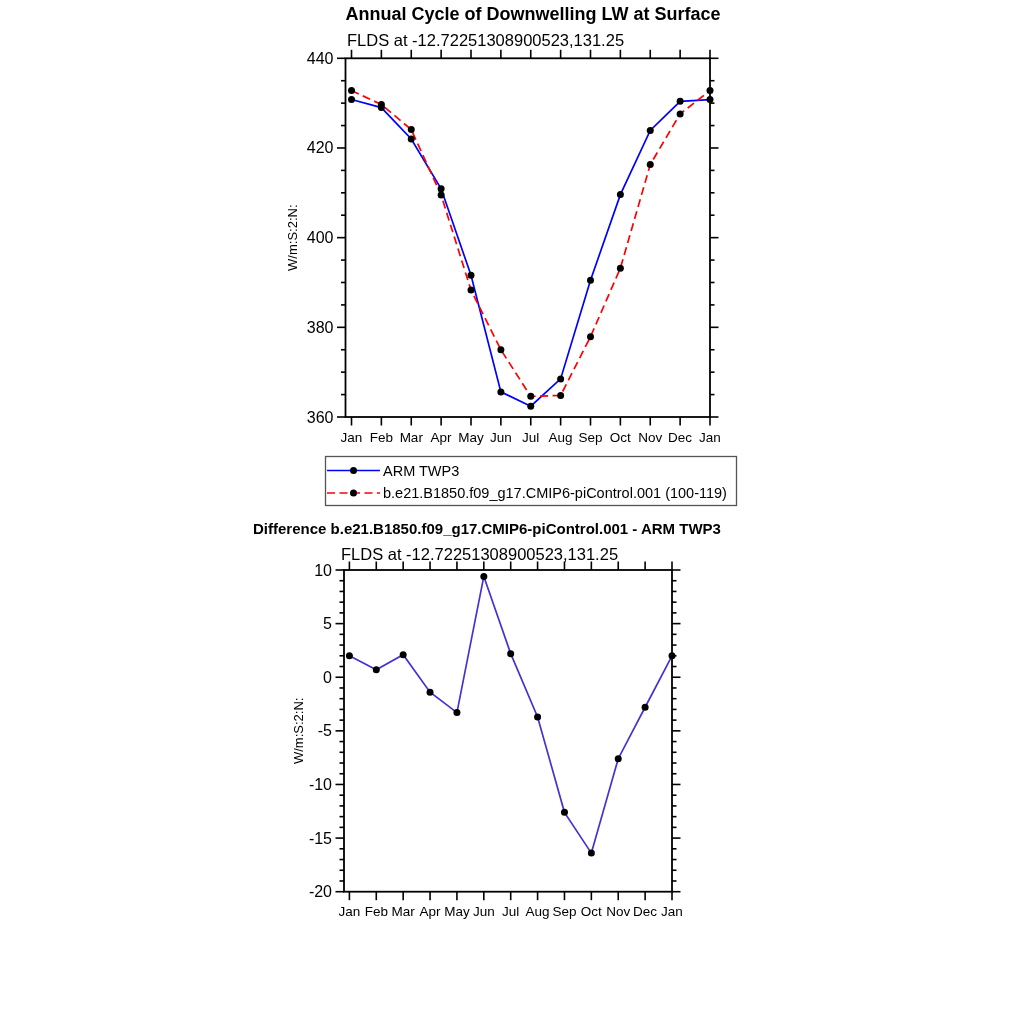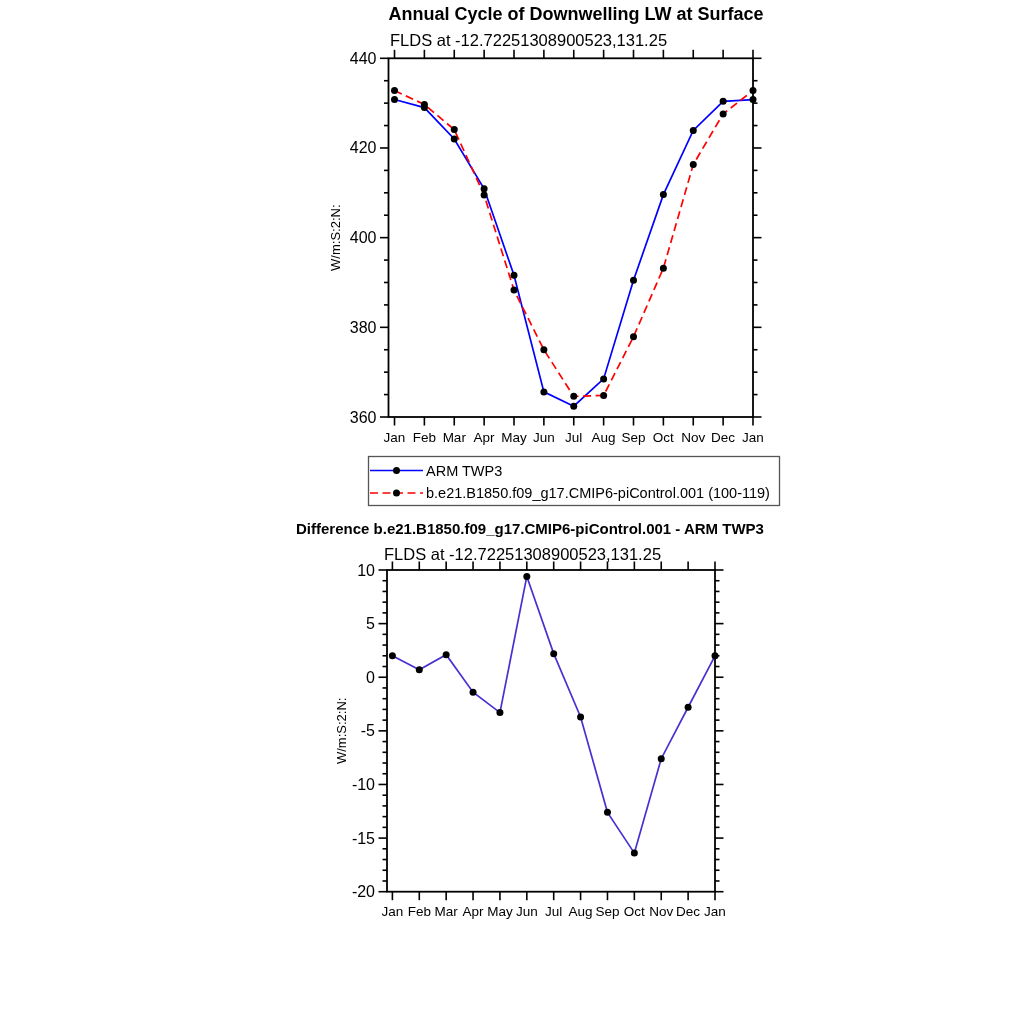--- a/index.html
+++ b/index.html
@@ -6,21 +6,20 @@
     margin: 0;
     padding: 0;
     background: #ffffff;
   }
   #page {
     position: relative;
     width: 912px;
     height: 1024px;
     background: #ffffff;
     overflow: hidden;
-    padding-left: 43px;
   }
   svg { display: block; }
   text {
     fill: #000000;
     font-family: "Liberation Sans", sans-serif;
   }
   .title-lg { font-size: 18px; font-weight: bold; }
   .title-sm { font-size: 15px; font-weight: bold; }
   .subtitle { font-size: 16.5px; }
   .ytick    { font-size: 16px; }

